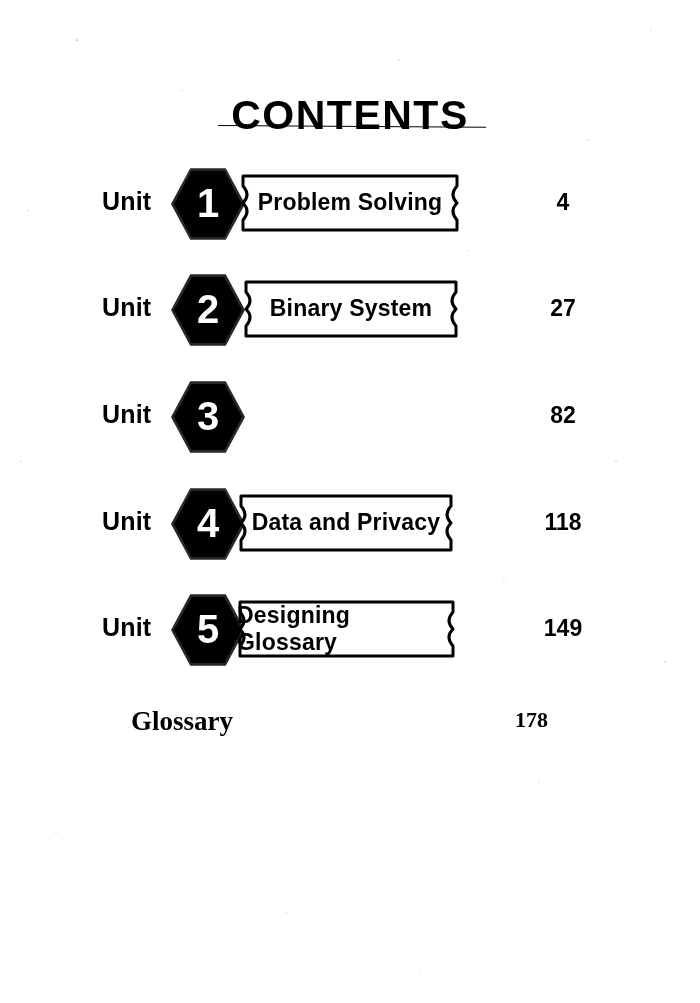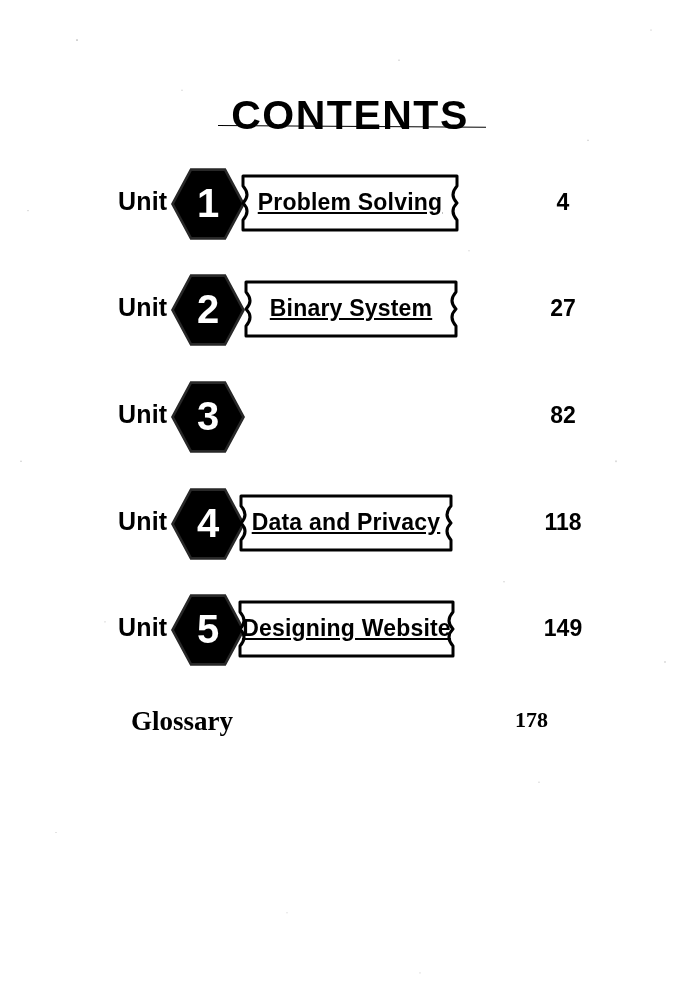--- a/index.html
+++ b/index.html
@@ -64,21 +64,21 @@
   
   .toc-row {
     position: absolute;
     left: 0;
     width: 700px;
     height: 76px;
     display: block;
   }
   .unit-word {
     position: absolute;
-    left: 118px;
+    left: 102px;
     top: 22px;
     font-size: 25px;
     font-weight: bold;
     letter-spacing: .2px;
   }
   .hex-wrap {
     position: absolute;
     left: 174px;
     top: 4px;
     width: 68px;
@@ -123,21 +123,20 @@
   .banner-label {
     position: absolute;
     left: 0; right: 0; top: 0; bottom: 0;
     display: flex;
     align-items: center;
     justify-content: center;
     font-size: 23px;
     font-weight: bold;
     letter-spacing: .2px;
     padding-bottom: 1px;
-    text-decoration: underline;
   }
 
   .page-num {
     position: absolute;
     left: 515px;
     width: 96px;
     top: 24px;
     text-align: center;
     font-size: 23px;
     font-weight: bold;
@@ -242,21 +241,21 @@
   <div class="unit-word">Unit</div>
   <div class="hex-wrap">
     <div class="hex-ring"></div>
     <div class="hex"></div>
     <div class="hex-num">5</div>
   </div>
   <div class="banner" style="left:237px;width:219px">
     <svg viewBox="0 0 219 60" preserveAspectRatio="none">
       <path d="M3,3 L216,3 L216,13 Q208,22 216,30 Q208,38 216,47 L216,57 L3,57 L3,47 Q11,38 3,30 Q11,22 3,13 Z" fill="#ffffff" stroke="#000000" stroke-width="3" stroke-linejoin="round"></path>
     </svg>
-    <div class="banner-label">Designing Website</div>
+    <div class="banner-label">Designing Glossary</div>
   </div>
   <div class="page-num">149</div>
 </div>
 
 <div class="glossary-row">
   <div class="glossary-label">Glossary</div>
   <div class="glossary-page">178</div>
 </div>
 
 </body></html>

